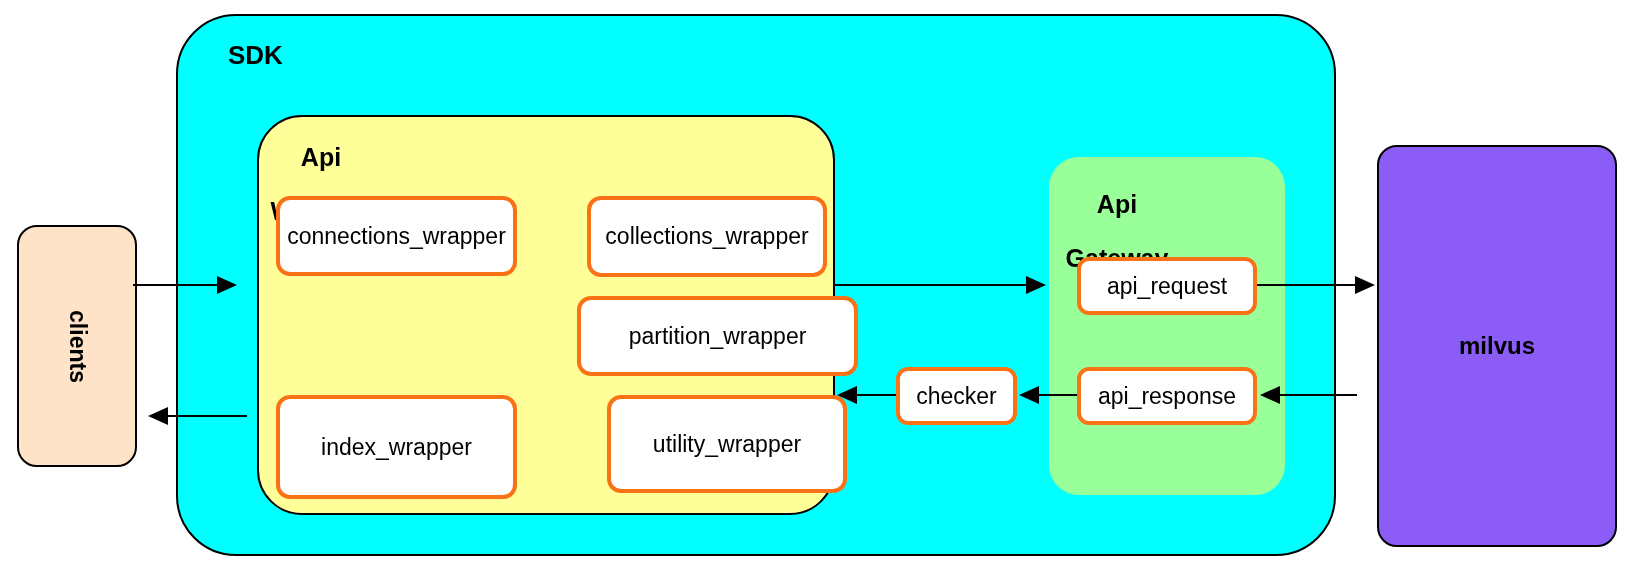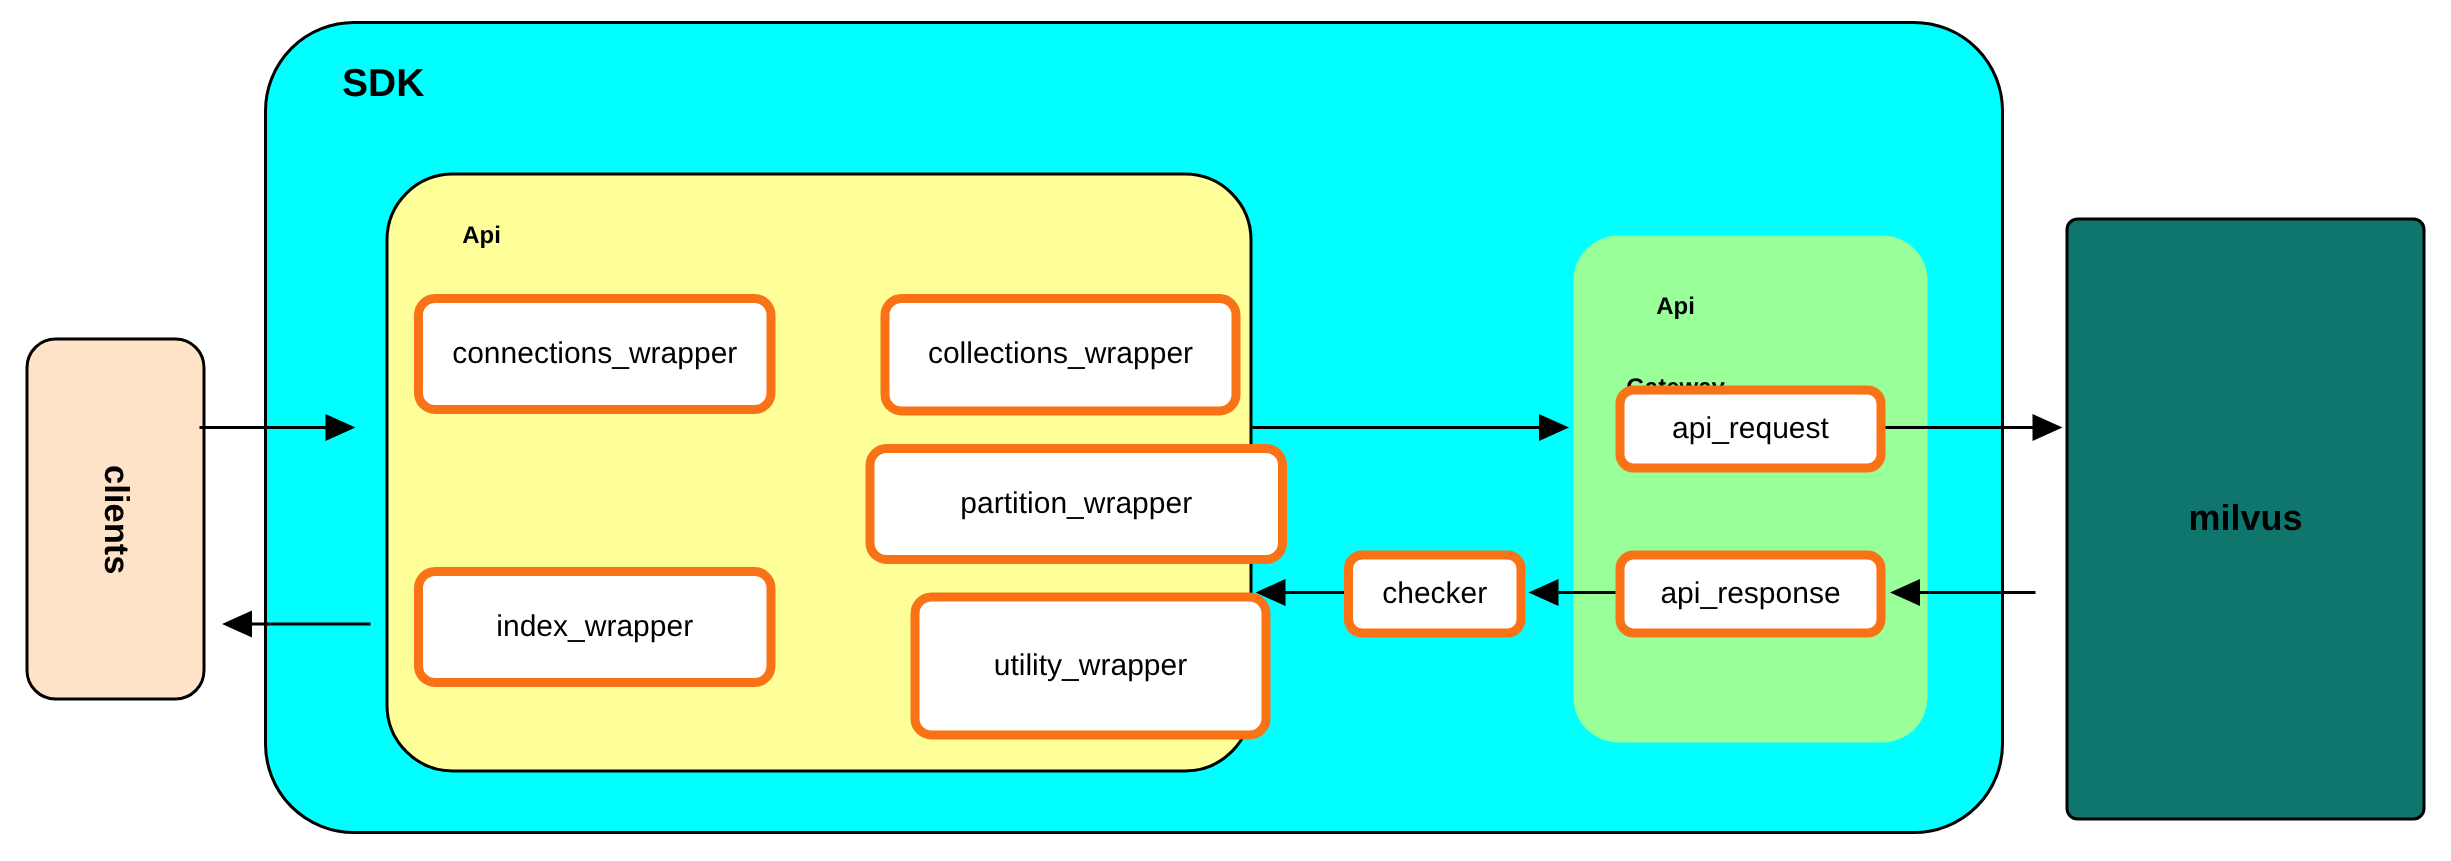--- a/index.html
+++ b/index.html
@@ -8,44 +8,44 @@
     width:1634px;height:574px;
     background:#ffffff;
     font-family:"Liberation Sans", sans-serif;
     color:#000;
     overflow:hidden;
     padding-left:16px;
   }
   .abs{position:absolute;box-sizing:border-box;}
   .container-box{border:2px solid #000;}
   .flex-center{display:flex;align-items:center;justify-content:center;}
-  .bold-label{font-weight:bold;font-size:16px;line-height:27px;text-align:center;white-space:pre-line;}
+  .bold-label{font-weight:bold;font-size:25px;line-height:27px;text-align:center;white-space:pre-line;}
   .wbox{
     background:#ffffff;
-    border:6px solid #f97316;
+    border:4px solid #f97316;
     border-radius:14px;
     display:flex;align-items:center;justify-content:center;
-    font-size:20px;
+    font-size:23px;
   }
   
   #sdk{left:176px;top:14px;width:1160px;height:542px;background:#00ffff;border-radius:60px;}
   #sdk-label{left:228px;top:40px;font-weight:bold;font-size:26px;}
   #api-wrapper{left:257px;top:115px;width:578px;height:400px;background:#ffff99;border-radius:45px;}
   #api-wrapper-label{left:236px;top:117px;width:170px;}
   #api-gateway{left:1049px;top:157px;width:236px;height:338px;background:#99ff99;border-radius:30px;border:none;}
   #api-gateway-label{left:1037px;top:164px;width:160px;}
   
   #clients{left:17px;top:225px;width:120px;height:242px;background:#ffe3c9;border:2px solid #000;border-radius:20px;}
   #clients-text{transform:rotate(90deg);font-weight:bold;font-size:23px;white-space:nowrap;}
-  #milvus{left:1377px;top:145px;width:240px;height:402px;background:#0f766e;border:2px solid #000;border-radius:8px;font-weight:bold;font-size:24px;}
+  #milvus{left:1377px;top:145px;width:240px;height:402px;background:#8b5cf6;border:2px solid #000;border-radius:20px;font-weight:bold;font-size:24px;}
   #w-connections{left:276px;top:196px;width:241px;height:80px;}
   #w-collections{left:577px;top:196px;width:240px;height:81px;margin-left:10px;}
   #w-schema{left:276px;top:296px;width:241px;height:80px;}
   #w-partition{left:577px;top:296px;width:281px;height:80px;}
-  #w-index{left:276px;top:378px;width:241px;height:80px;}
+  #w-index{left:276px;top:395px;width:241px;height:104px;}
   #w-utility{left:607px;top:395px;width:240px;height:98px;}
   #checker{left:896px;top:367px;width:121px;height:58px;border-radius:12px;}
   #api-request{left:1077px;top:257px;width:180px;height:58px;border-radius:12px;}
   #api-response{left:1077px;top:367px;width:180px;height:58px;border-radius:12px;text-align:right;}
   
   .aline{position:absolute;height:2px;background:#000;}
   .ahead-r{position:absolute;width:0;height:0;
     border-top:9px solid transparent;border-bottom:9px solid transparent;
     border-left:20px solid #000;}
   .ahead-l{position:absolute;width:0;height:0;

